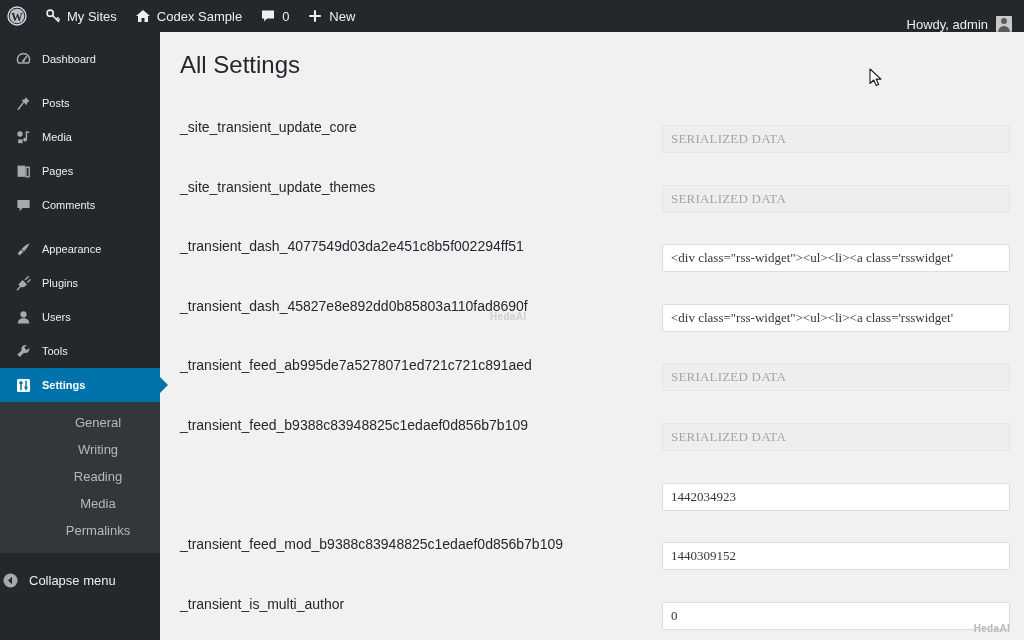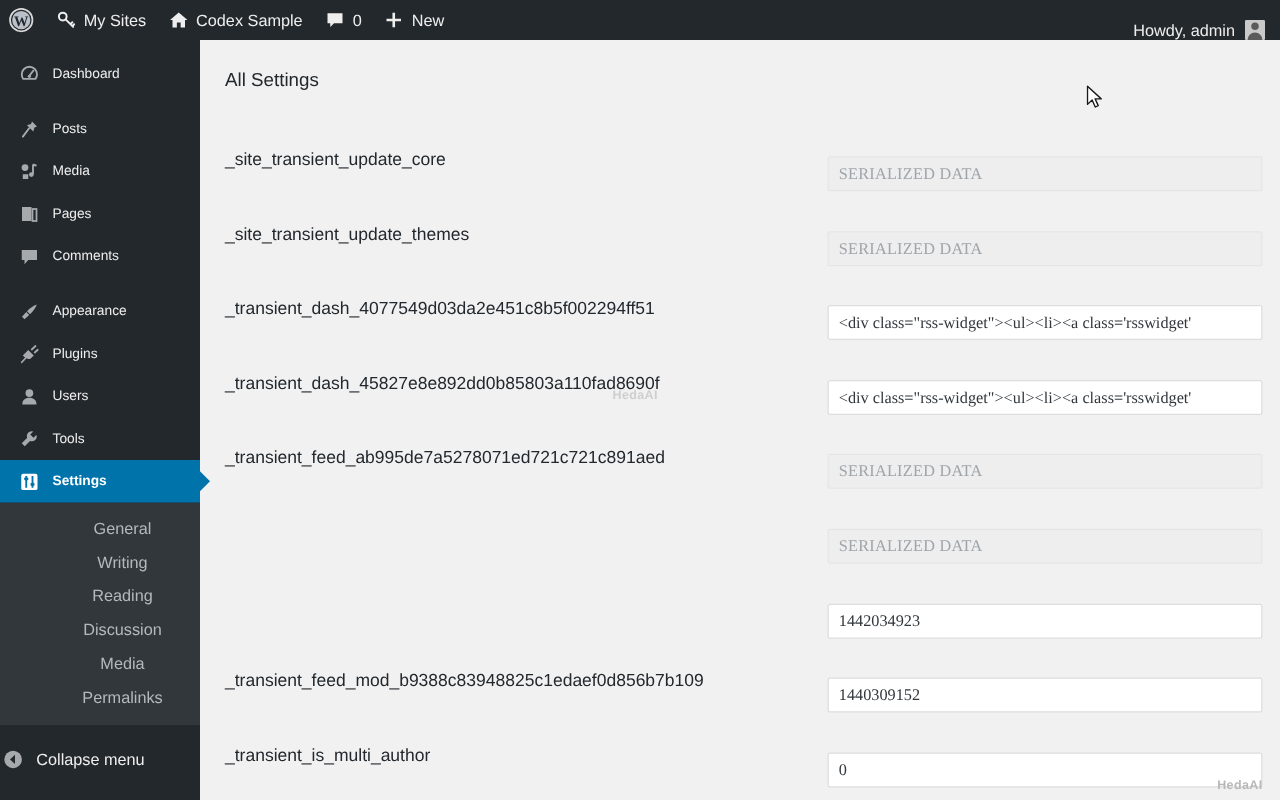--- a/index.html
+++ b/index.html
@@ -132,21 +132,21 @@
   #main {
     position: absolute;
     top: 32px; left: 160px;
     width: 864px; height: 608px;
     background: #f1f1f1;
     overflow: hidden;
   }
   #page-title {
     position: absolute;
     left: 20px; top: 18px;
-    font-size: 15px;
+    font-size: 24px;
     font-weight: 400;
     color: #23282d;
     line-height: 29px;
   }
 
   #options-table {
     position: absolute;
     left: 0; top: 76px;
     width: 864px;
   }
@@ -381,21 +381,20 @@
         <rect x="9.4" y="9.4" width="3.2" height="2.1" rx="0.5" fill="#0073aa"></rect>
       </svg>
     </span>
     <span>Settings</span>
   </div>
 
   <div class="submenu">
     <span class="submenu-item">General</span>
     <span class="submenu-item">Writing</span>
     <span class="submenu-item">Reading</span>
-    <span class="submenu-item">Discussion</span>
     <span class="submenu-item">Media</span>
     <span class="submenu-item">Permalinks</span>
   </div>
 
   <div class="collapse-wrap">
     <div class="collapse">
       <span class="c-ico">
         <svg class="ico" width="17" height="17" viewBox="0 0 17 17">
           <circle cx="8.5" cy="8.5" r="7" fill="#a7aaad"></circle>
           <path d="M10 4.8 L6 8.5 L10 12.2 Z" fill="#23282d"></path>
@@ -431,20 +430,21 @@
       <span class="opt-label">_transient_dash_45827e8e892dd0b85803a110fad8690f</span>
       <input class="opt-field" type="text" value="&lt;div class=&quot;rss-widget&quot;&gt;&lt;ul&gt;&lt;li&gt;&lt;a class='rsswidget'" style="">
     </div>
 
     <div class="opt-row">
       <span class="opt-label">_transient_feed_ab995de7a5278071ed721c721c891aed</span>
       <input class="opt-field disabled" type="text" readonly="" value="SERIALIZED DATA" style="">
     </div>
 
     <div class="opt-row">
+      <span class="opt-label">_transient_feed_b9388c83948825c1edaef0d856b7b109</span>
       <input class="opt-field disabled" type="text" readonly="" value="SERIALIZED DATA" style="">
     </div>
 
     <div class="opt-row">
       <input class="opt-field" type="text" value="1442034923" style="">
     </div>
 
     <div class="opt-row">
       <span class="opt-label">_transient_feed_mod_b9388c83948825c1edaef0d856b7b109</span>
       <input class="opt-field" type="text" value="1440309152" style="">

